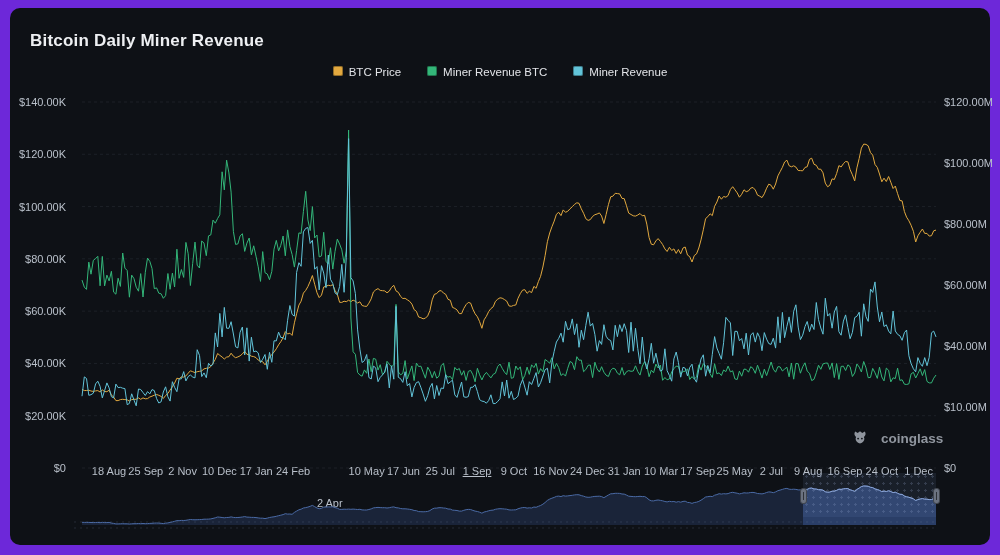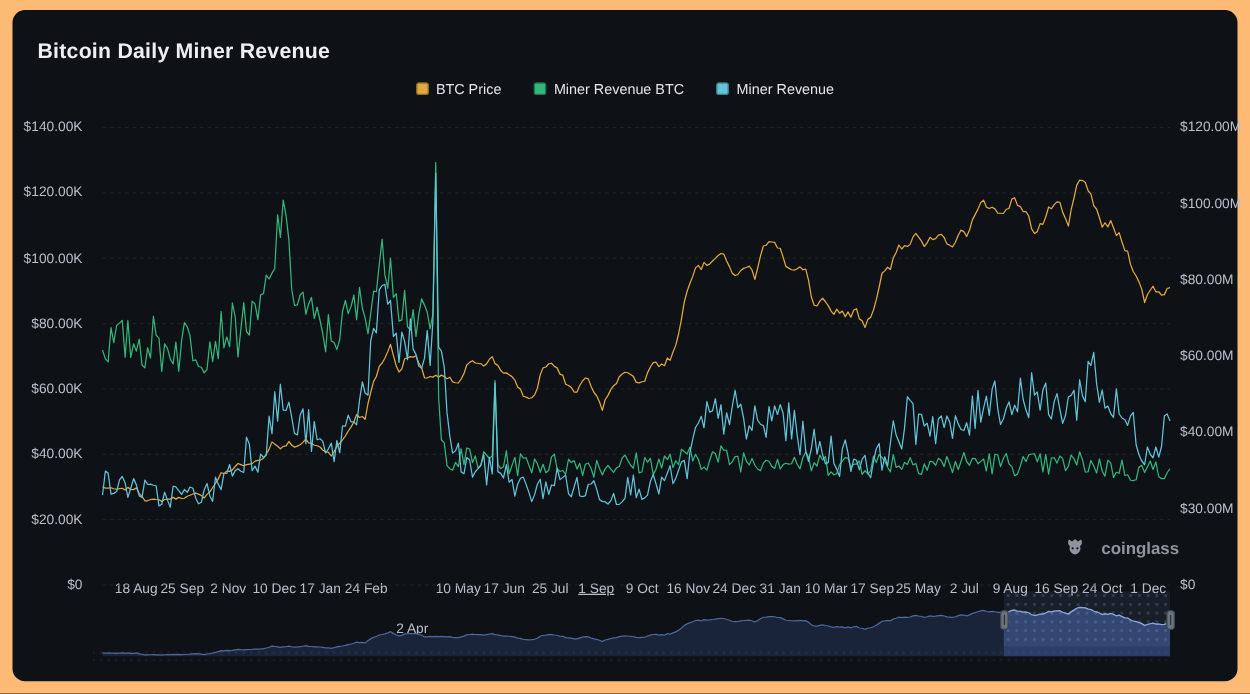--- a/index.html
+++ b/index.html
@@ -1,16 +1,16 @@
 <!DOCTYPE html>
 <html><head>
 <meta charset="utf-8">
 <style>
   html,body{margin:0;padding:0;background:#030405;}
-  #stage{position:relative;width:1000px;height:555px;background:#fdba74;overflow:hidden;
+  #stage{position:relative;width:1000px;height:555px;background:#6d28d9;overflow:hidden;
          font-family:"Liberation Sans",sans-serif;}
   #panel{position:absolute;left:10px;top:8px;width:980px;height:537px;background:#0E1116;
          border-radius:10px;}
   #chart-title{position:absolute;left:20px;top:23px;font-size:17px;font-weight:700;color:#EDEFF2;letter-spacing:.2px;}
   #legend{position:absolute;left:0;top:58px;width:980px;display:flex;justify-content:center;gap:26px;}
   .legend-item{display:flex;align-items:flex-start;gap:6px;cursor:pointer;}
   .legend-swatch{width:10px;height:10px;border-radius:2px;box-shadow:inset 0 0 0 1px rgba(0,0,0,.35);}
   .legend-label{font-size:11.5px;color:#E2E4E8;}
   .tick{position:absolute;font-size:11px;color:#B9C0CA;white-space:nowrap;}
   .tick-left{width:56px;text-align:right;left:0;}
@@ -58,21 +58,21 @@
         <span class="tick tick-left" style="top: 349.429px;">$40.00K</span>
         <span class="tick tick-left" style="top: 401.714px;">$20.00K</span>
         <span class="tick tick-left" style="top: 454px;">$0</span>
       </div>
     <div id="y-right">
         <span class="tick tick-right" style="left: 934px; top: 88px;">$120.00M</span>
         <span class="tick tick-right" style="left: 934px; top: 149px;">$100.00M</span>
         <span class="tick tick-right" style="left: 934px; top: 210px;">$80.00M</span>
         <span class="tick tick-right" style="left: 934px; top: 271px;">$60.00M</span>
         <span class="tick tick-right" style="left: 934px; top: 332px;">$40.00M</span>
-        <span class="tick tick-right" style="left: 934px; top: 393px;">$30.00M</span>
+        <span class="tick tick-right" style="left: 934px; top: 393px;">$10.00M</span>
         <span class="tick tick-right" style="left: 934px; top: 454px;">$0</span>
       </div>
     <div id="x-axis">
         <span class="x-label" style="left: 99px;">18 Aug</span>
         <span class="x-label" style="left: 135.8px;">25 Sep</span>
         <span class="x-label" style="left: 172.6px;">2 Nov</span>
         <span class="x-label" style="left: 209.4px;">10 Dec</span>
         <span class="x-label" style="left: 246.2px;">17 Jan</span>
         <span class="x-label" style="left: 283px;">24 Feb</span>
         <span class="x-label" style="left: 319.8px; margin-top: 32px;">2 Apr</span>

